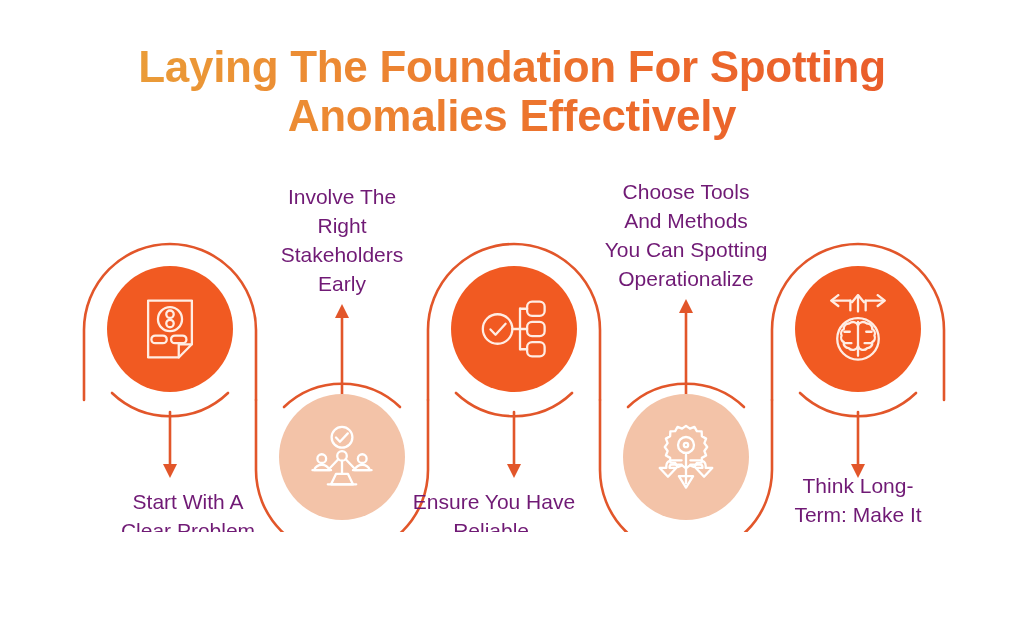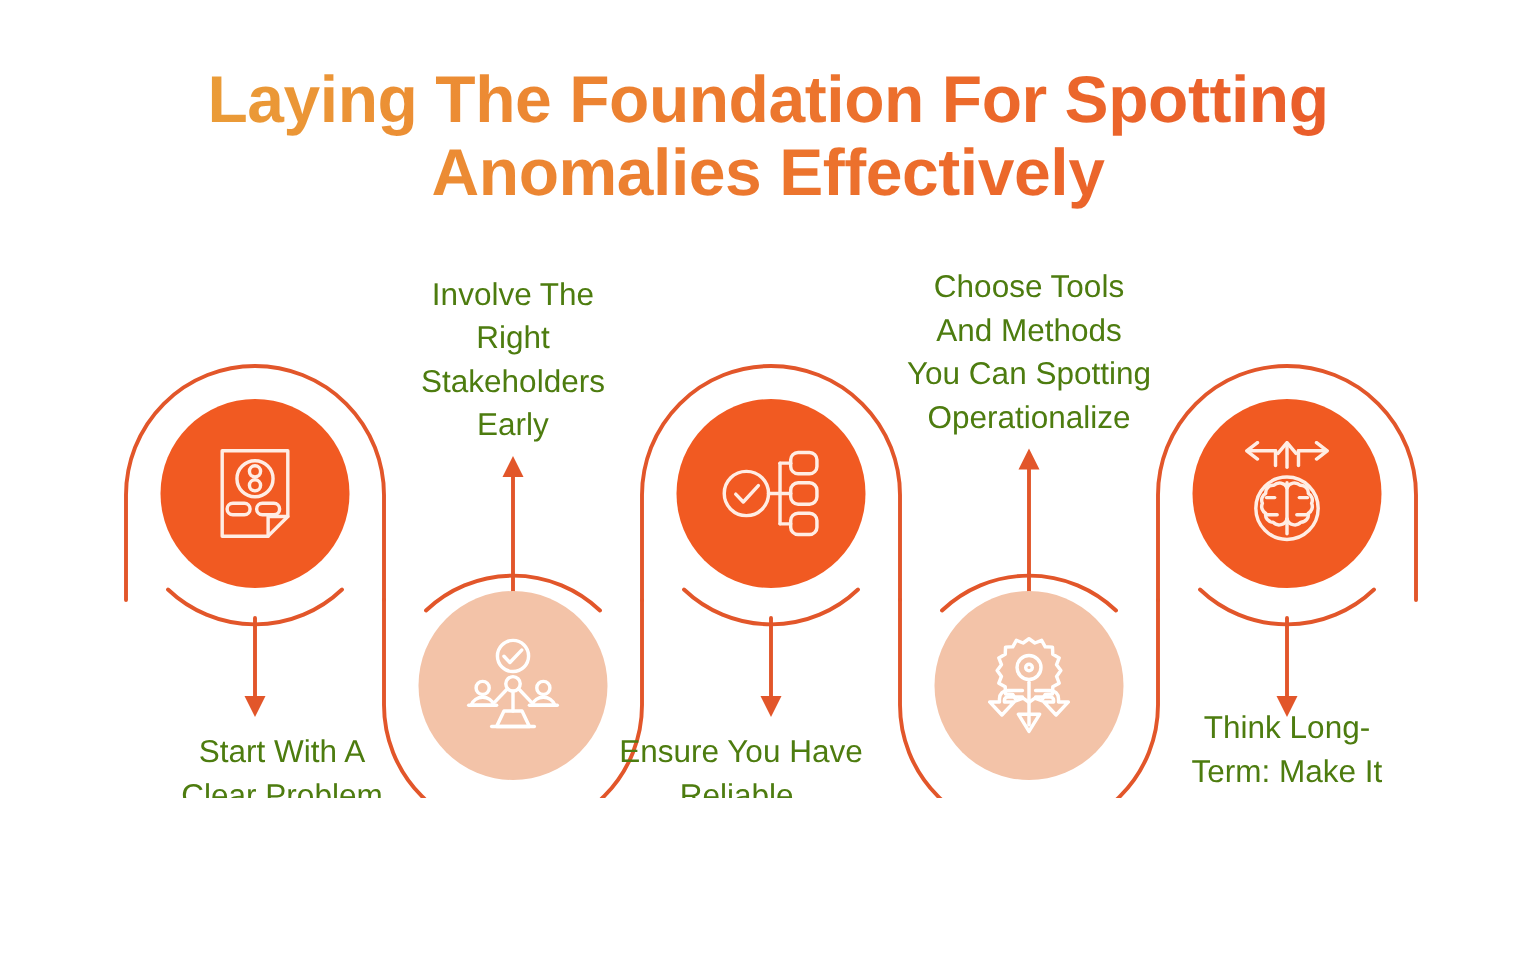--- a/index.html
+++ b/index.html
@@ -63,21 +63,21 @@
     align-items: center;
     justify-content: center;
   }
   .bubble.solid { background: #F15A22; }
   .bubble.light { background: #F3C3A8; }
   .bubble svg { display: block; }
 
   .caption {
     position: absolute;
     text-align: center;
-    color: #4d7c0f;
+    color: #701a75;
     font-size: 21px;
     line-height: 1.38;
     white-space: pre-line;
     font-family: "Liberation Sans", sans-serif;
   }
 </style>
 </head>
 <body>
 
 <div id="canvas">

